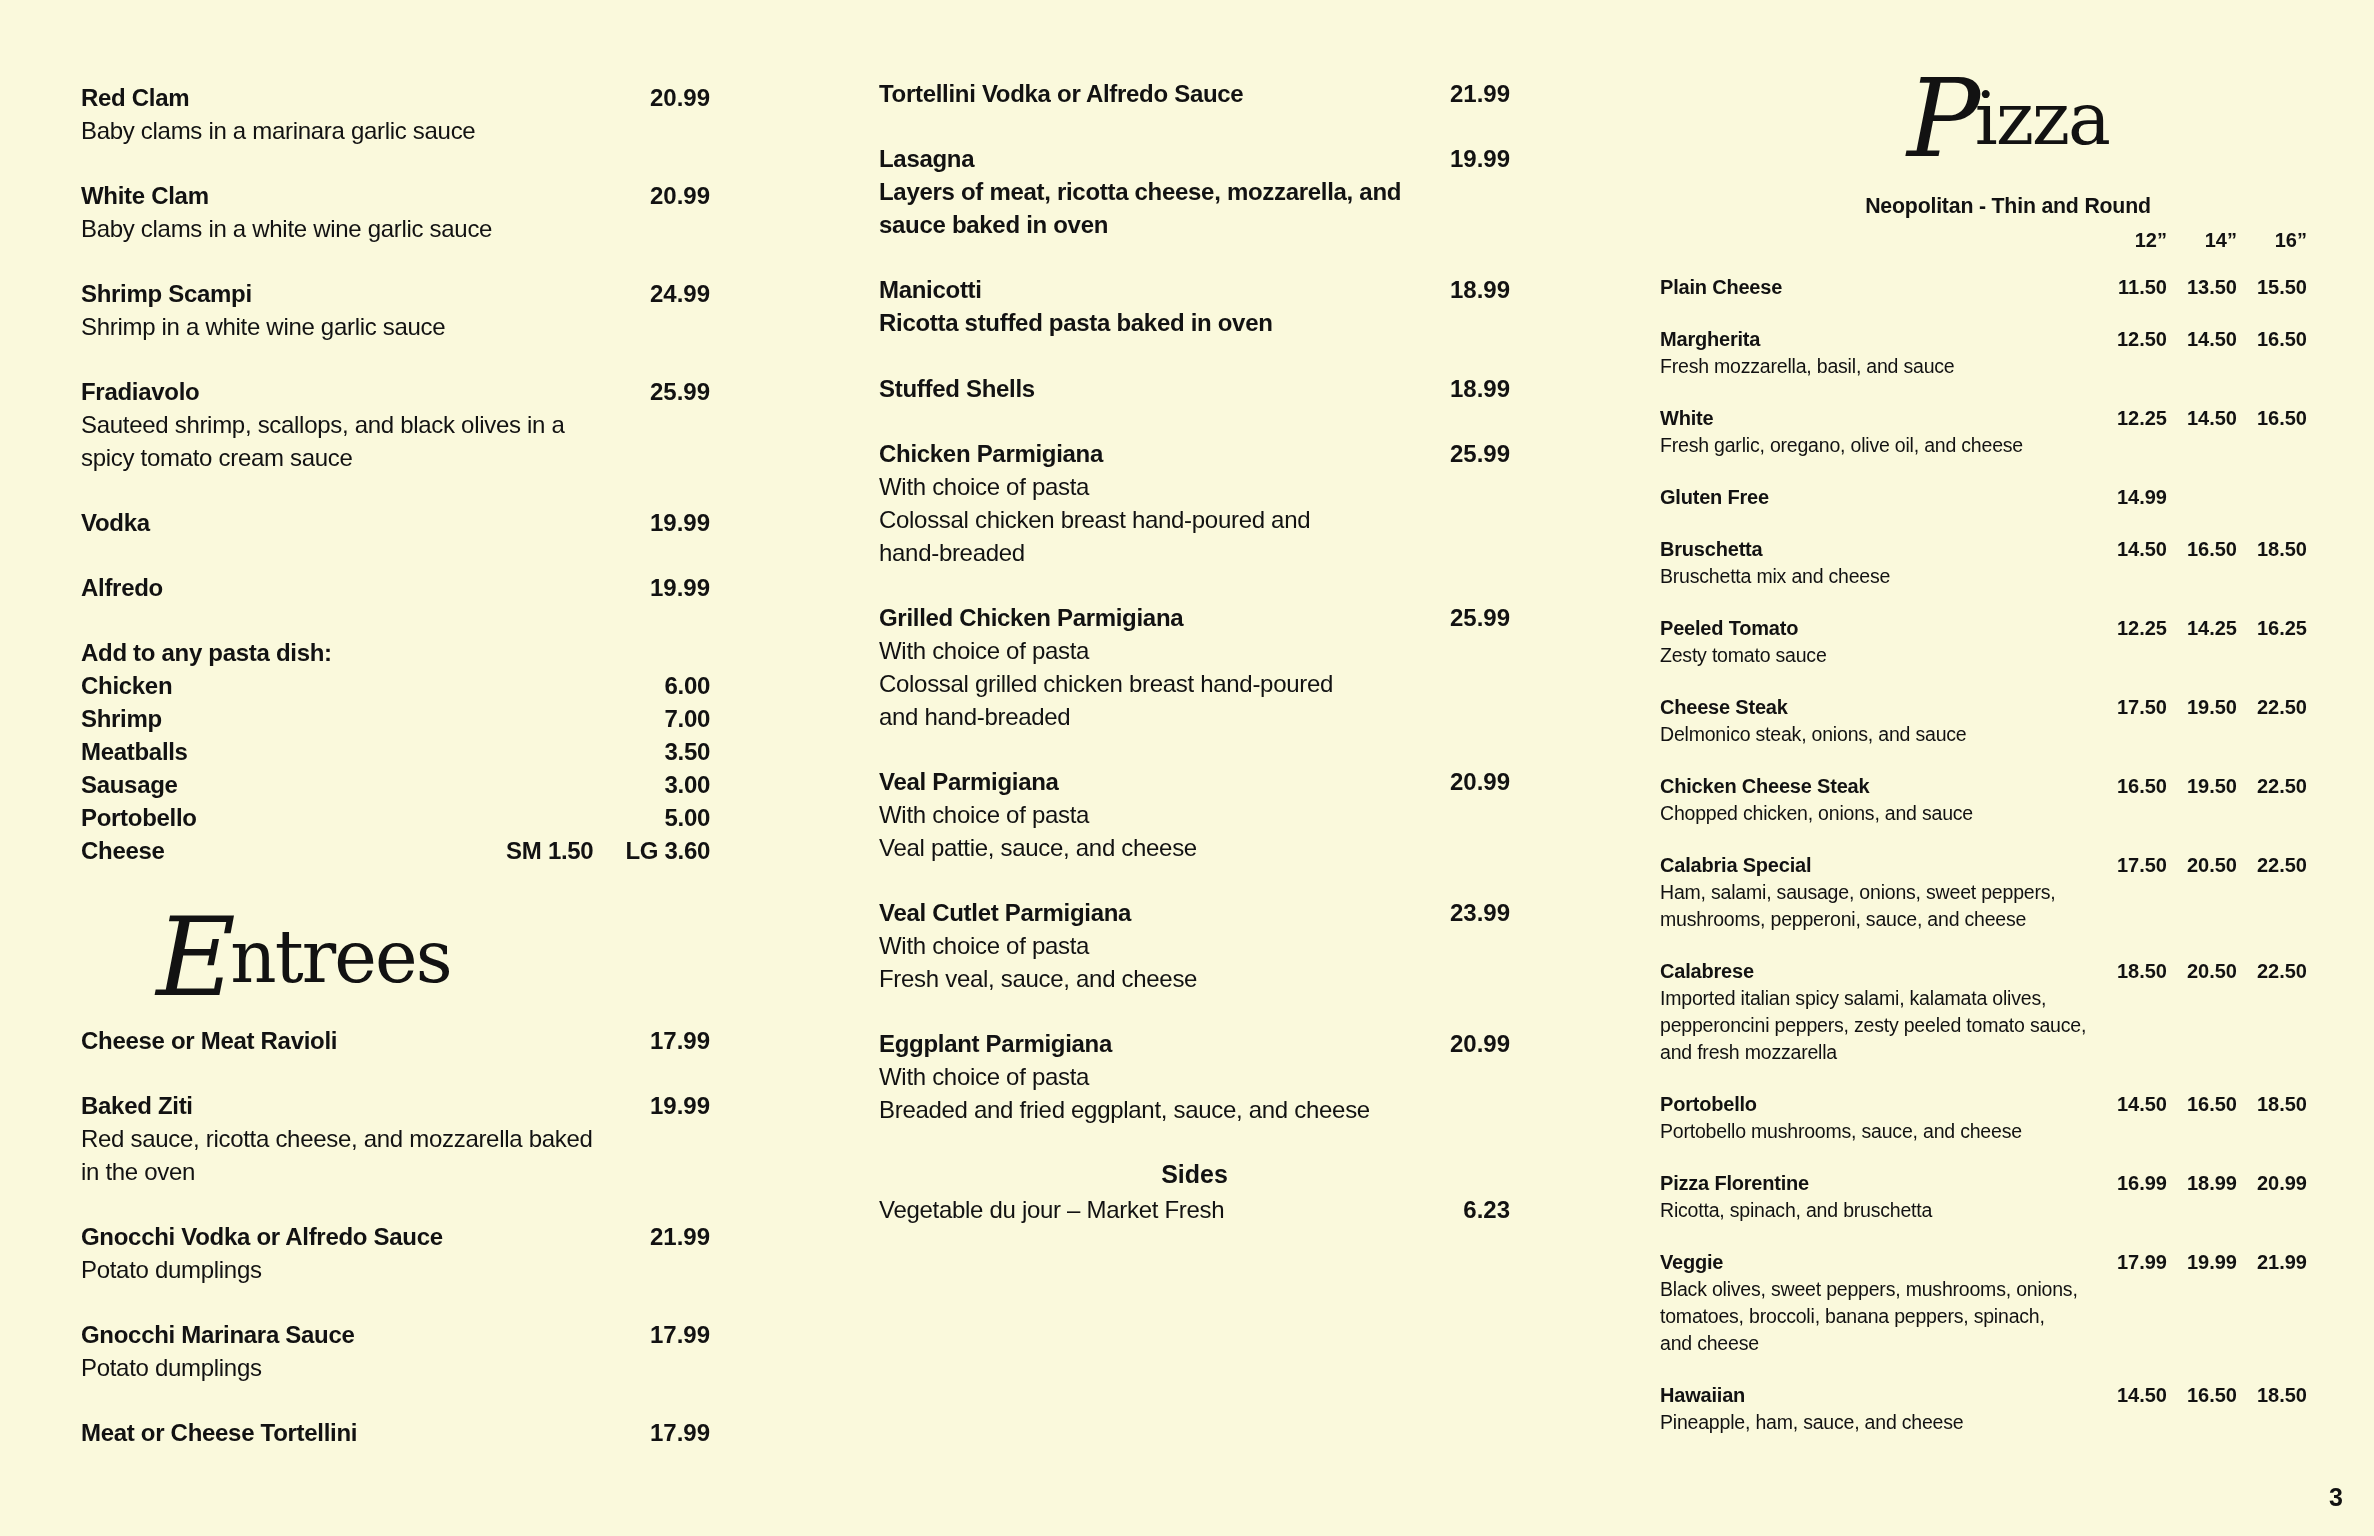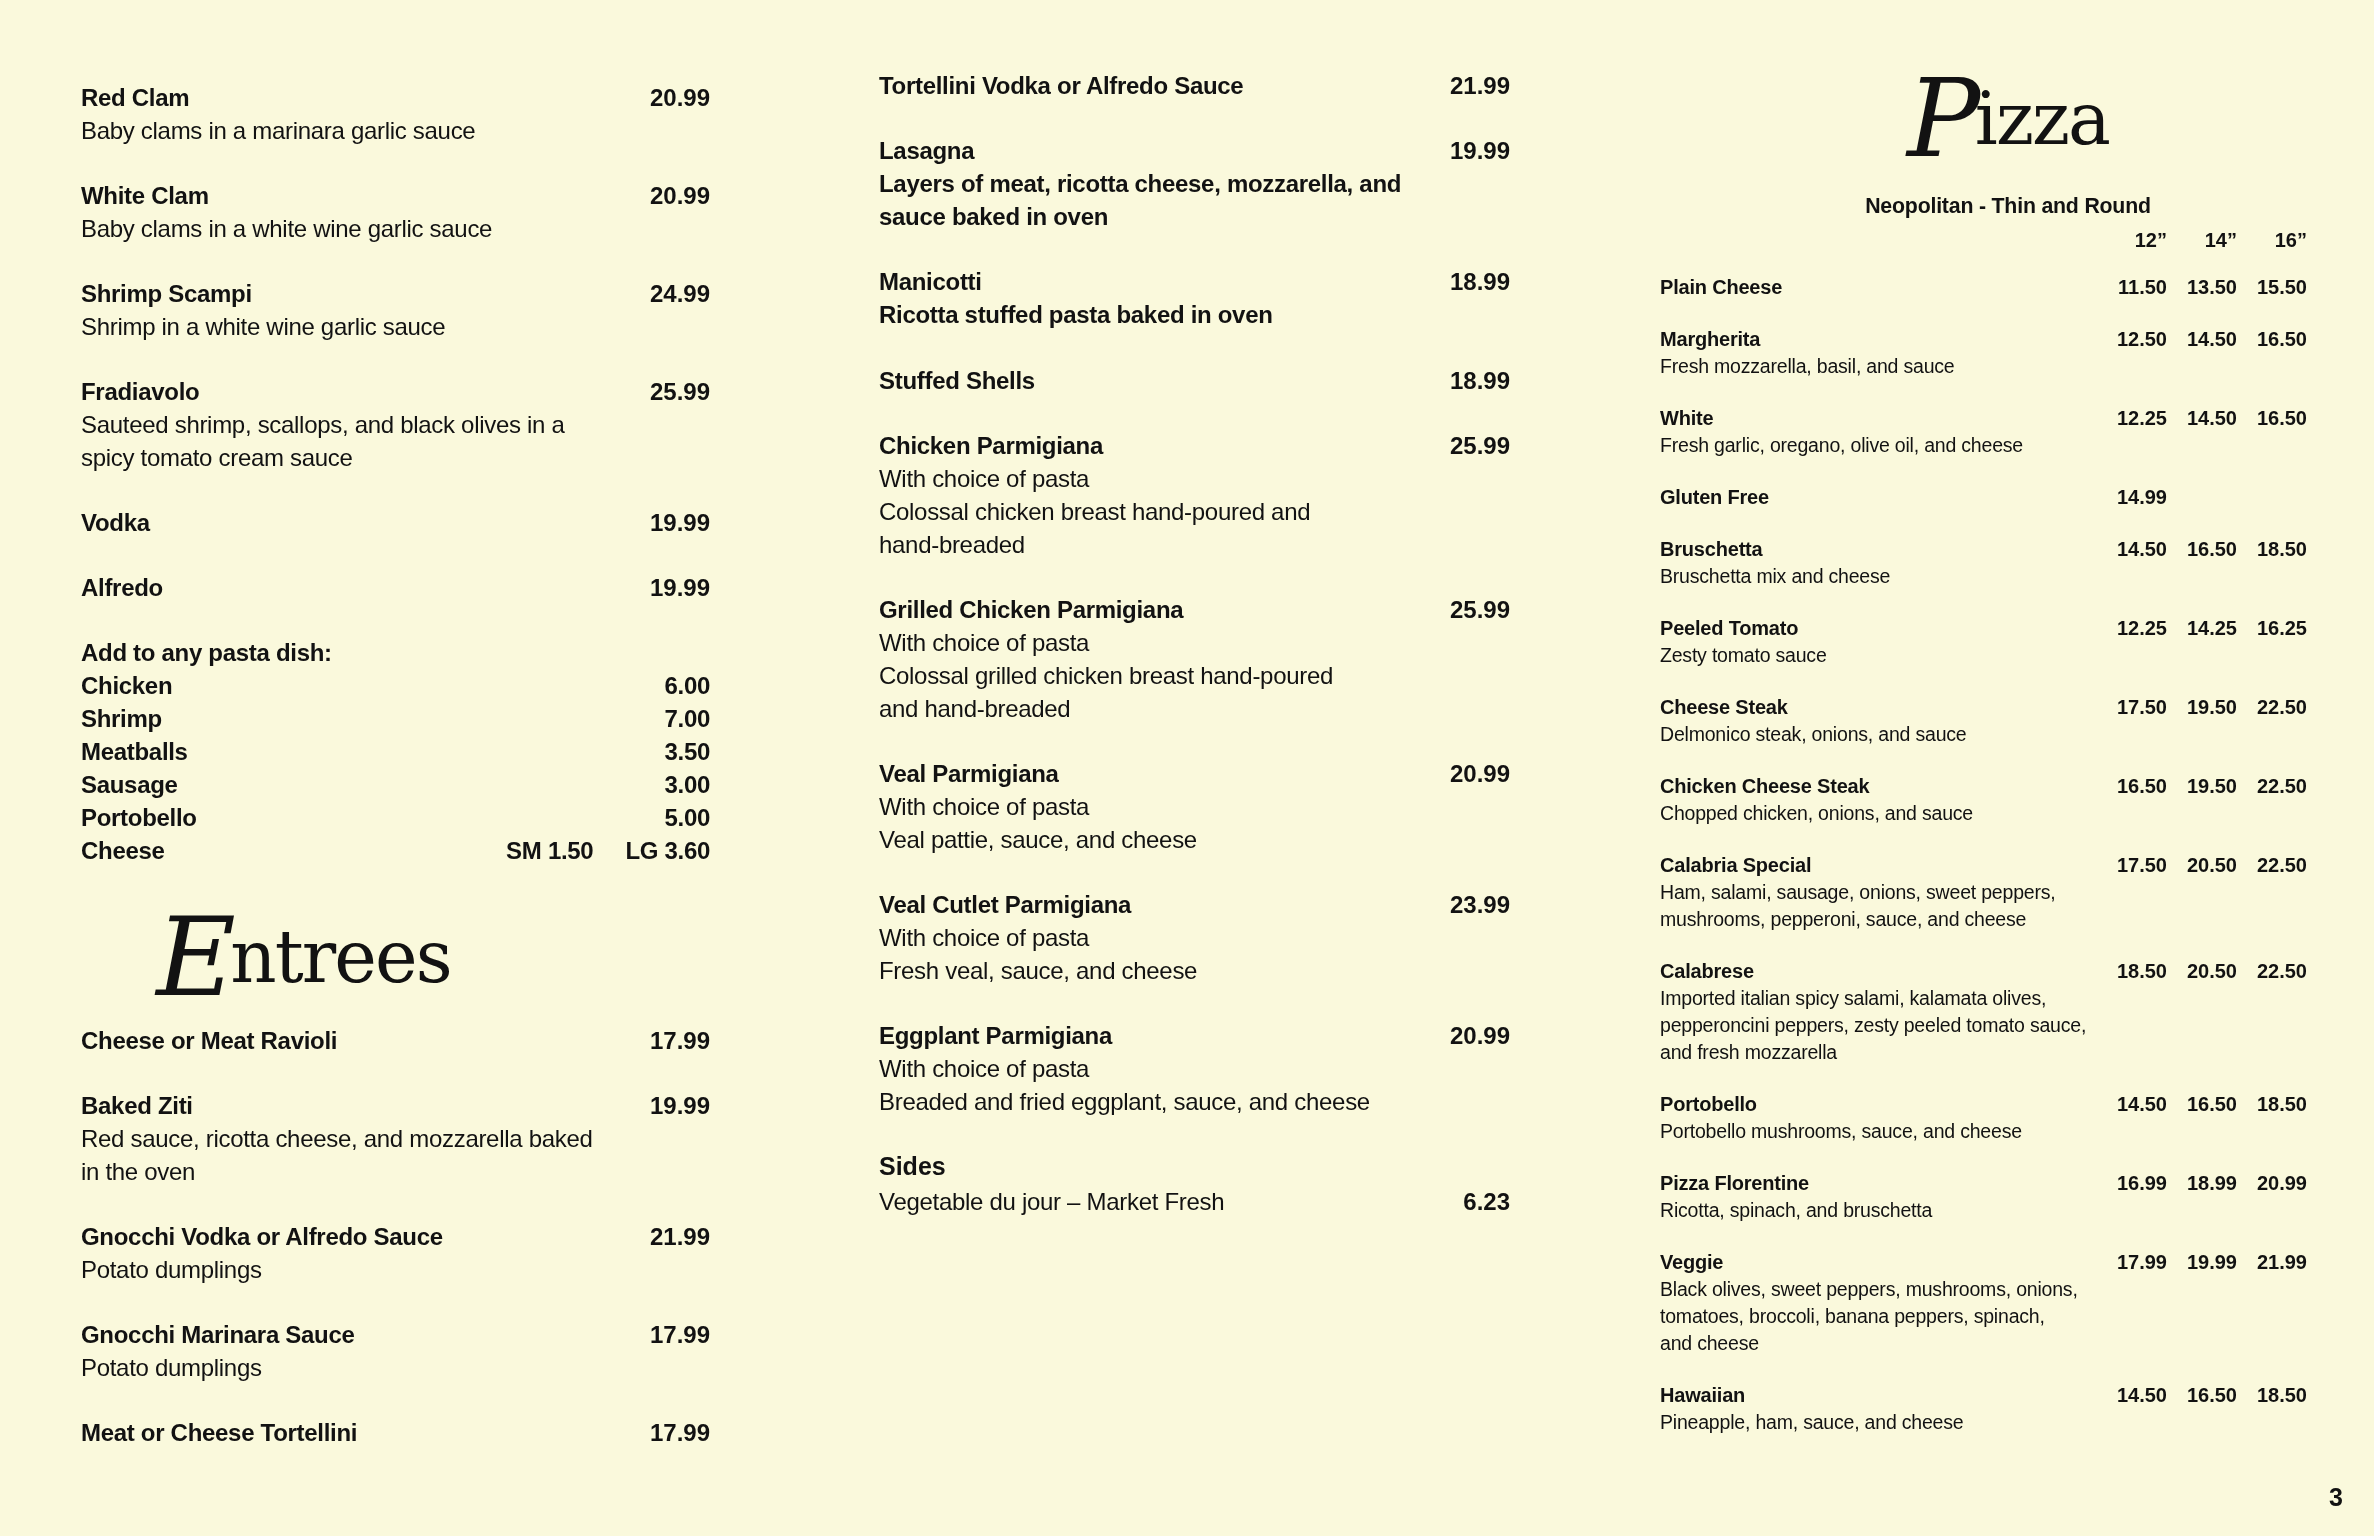--- a/index.html
+++ b/index.html
@@ -3,21 +3,21 @@
 <meta charset="utf-8">
 <style>
   html,body{margin:0;padding:0;}
   body{
     width:2375px;height:1536px;position:relative;overflow:hidden;
     background:#FAF9DC;color:#121212;
     font-family:"Liberation Sans", sans-serif;
   }
   .col{position:absolute;}
   #pasta-col{left:81px;top:81px;width:629px;}
-  #middle-col{left:879px;top:69px;width:631px;}
+  #middle-col{left:879px;top:77px;width:631px;}
   #pizza-col{left:1660px;top:54px;width:647px;}
 
   
   .mi{margin-bottom:32px;}
   .row{display:flex;justify-content:space-between;align-items:baseline;gap:8px;}
   .name{font-weight:bold;font-size:24px;line-height:33px;letter-spacing:-0.3px;}
   .name.plain{font-weight:normal;}
   .price{font-weight:bold;font-size:24px;line-height:33px;}
   .desc{font-size:24px;line-height:33px;letter-spacing:-0.3px;}
   .desc.bold{font-weight:bold;}
@@ -32,21 +32,21 @@
   .script-heading{display:flex;align-items:center;justify-content:center;
     font-family:"DejaVu Serif", serif;}
   .script-initial{font-style:italic;font-size:109px;line-height:0.75;letter-spacing:-5.6px;}
   .script-rest{font-size:72px;line-height:0.9;letter-spacing:-1.9px;}
   #entrees-heading{width:445px;height:85px;margin:48px 0 24px;}
   #pizza-heading{height:130px;}
   #pizza-header{margin-left:51px;width:594px;text-align:center;}
   .sub-heading{font-weight:bold;font-size:21.3px;line-height:26px;margin-top:9.3px;letter-spacing:-0.2px;}
 
   
-  .sides-heading{font-weight:bold;font-size:25px;line-height:33px;
+  .sides-heading{text-align:center;font-weight:bold;font-size:25px;line-height:33px;
     margin-top:32px;margin-bottom:1.9px;}
 
   
   .pz-size-row{display:flex;margin-top:7.4px;margin-bottom:20px;}
   .pz-spacer{flex:1;}
   .pz-cell{width:70px;text-align:right;font-weight:bold;font-size:20px;line-height:27px;}
   .pz-item{margin-bottom:25px;}
   .pz-row{display:flex;align-items:baseline;}
   .pz-name{flex:1;font-weight:bold;font-size:20px;line-height:27px;letter-spacing:-0.2px;}
   .pz-desc{font-size:19.5px;line-height:27px;letter-spacing:-0.2px;}

